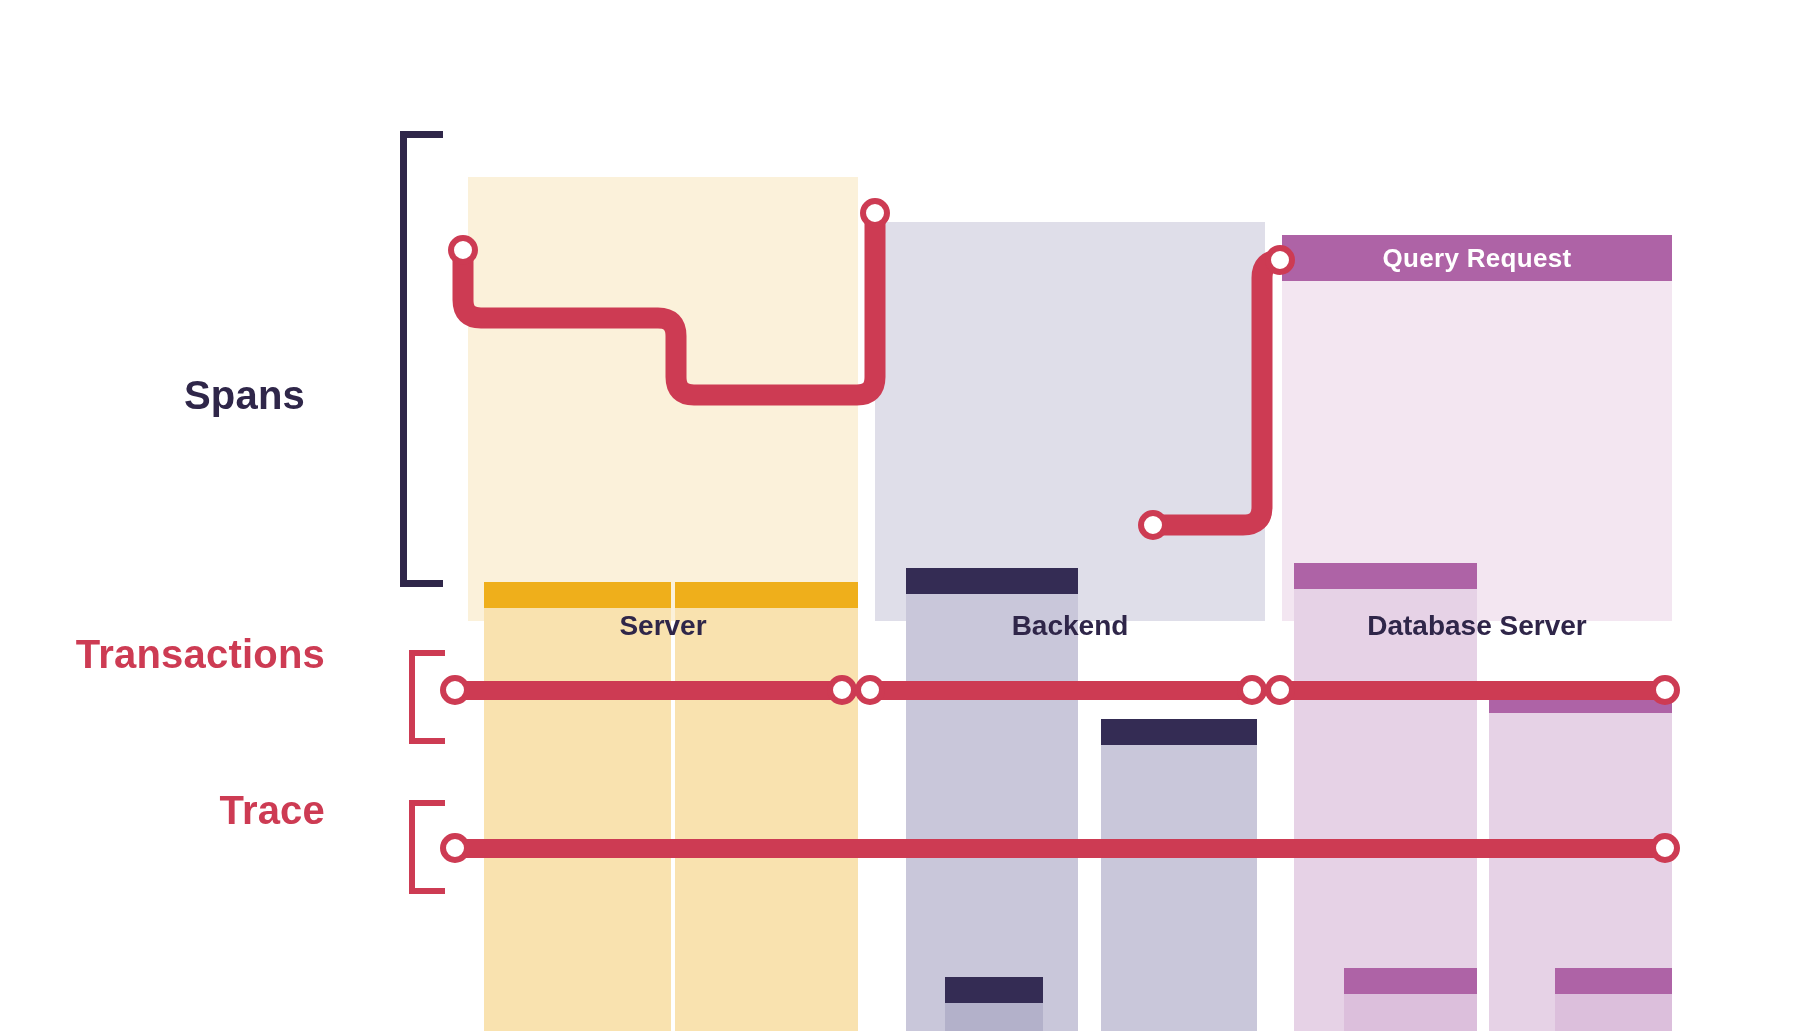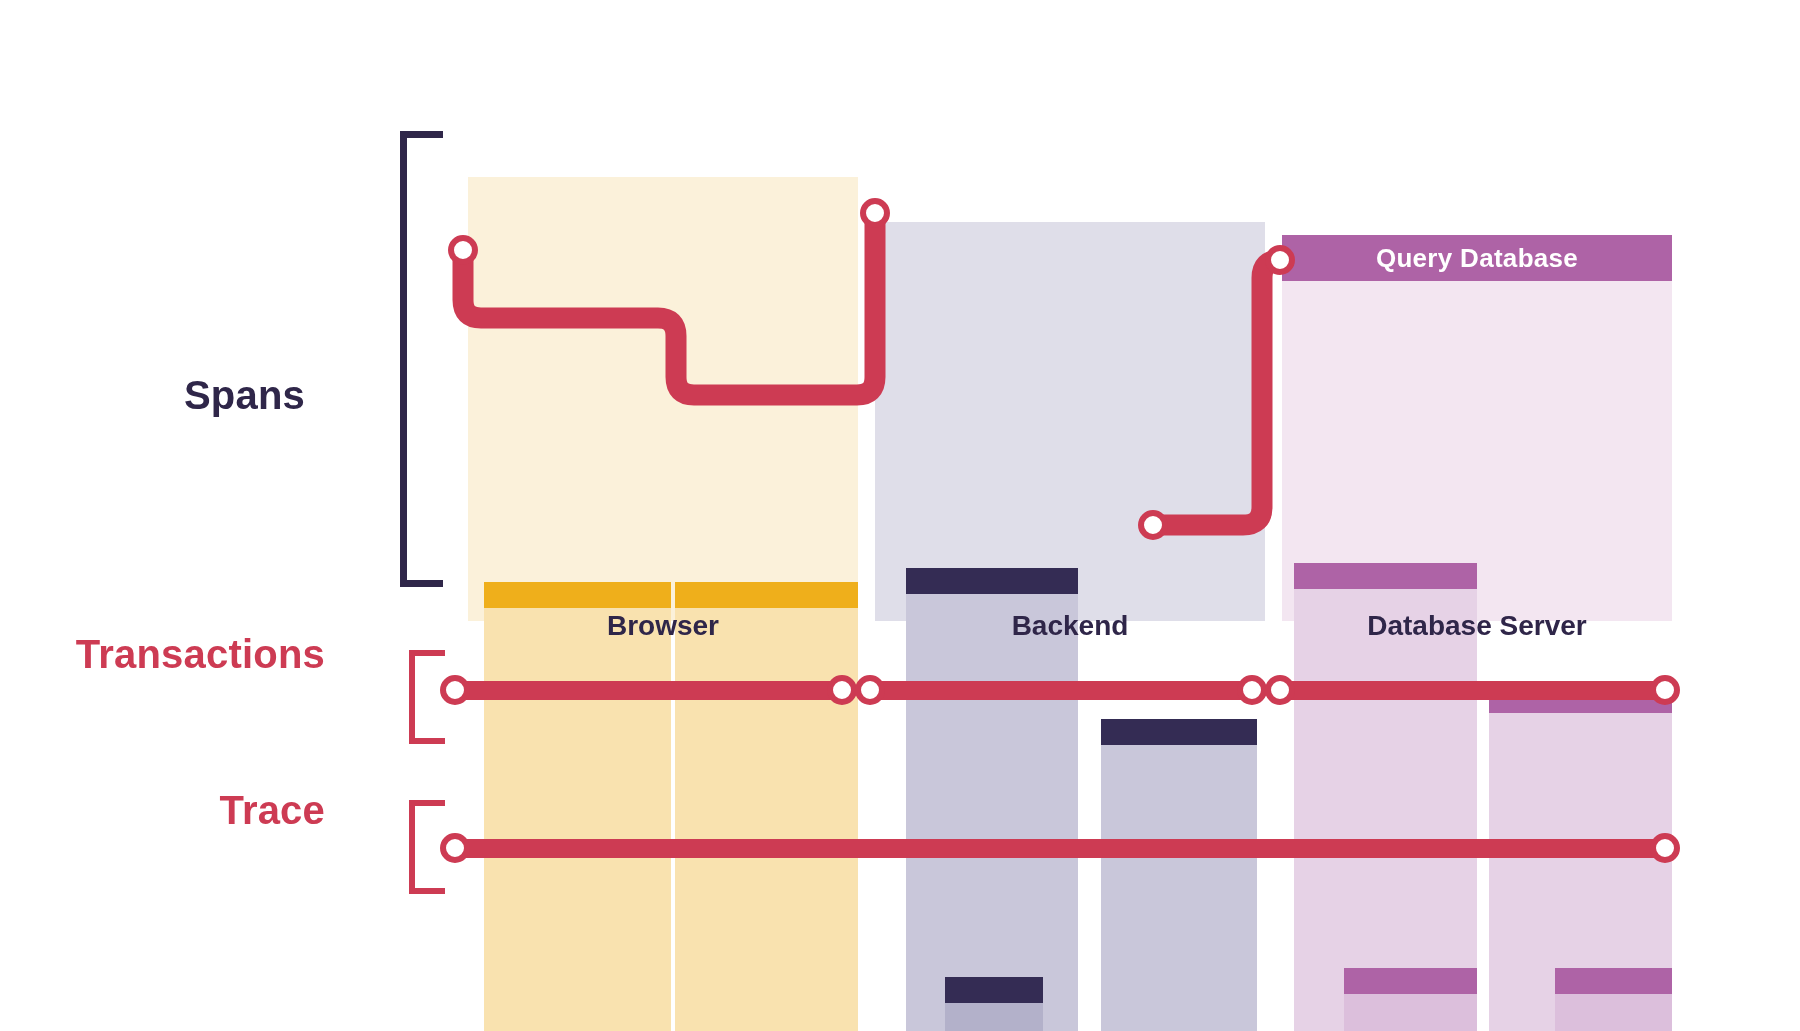--- a/index.html
+++ b/index.html
@@ -96,21 +96,21 @@
           <div class="cap" style="background: rgb(52, 44, 84); height: 26px;"></div>
         </div>
         <div class="bar" style="background: rgb(179, 177, 202); left: 70.2px; width: 97.5px; top: 801px; height: 725.35px;">
           <div class="cap" style="background: rgb(52, 44, 84); height: 26px;"></div>
         </div>
         <div class="bar" style="background: rgb(201, 199, 218); left: 226.2px; width: 156px; top: 542.9px; height: 983.45px;">
           <div class="cap" style="background: rgb(52, 44, 84); height: 26px;"></div>
         </div>
       </div>
       <div class="col" style="left: 1282px; top: 235px; width: 390px; height: 386px;">
-        <div class="col-title" style="background: rgb(174, 99, 166); color: rgb(255, 255, 255);">Query Database</div>
+        <div class="col-title" style="background: rgb(174, 99, 166); color: rgb(255, 255, 255);">Query Request</div>
         <div class="col-body" style="top: 46px; height: 340px; background: rgb(243, 230, 241);"></div>
         <div class="bar" style="background: rgb(230, 210, 230); left: 11.7px; width: 183.3px; top: 328.1px; height: 845.34px;">
           <div class="cap" style="background: rgb(174, 99, 166); height: 26px;"></div>
         </div>
         <div class="bar" style="background: rgb(220, 191, 220); left: 62.4px; width: 132.6px; top: 733.4px; height: 440.04px;">
           <div class="cap" style="background: rgb(174, 99, 166); height: 26px;"></div>
         </div>
         <div class="bar" style="background: rgb(230, 210, 230); left: 206.7px; width: 183.3px; top: 451.62px; height: 721.82px;">
           <div class="cap" style="background: rgb(174, 99, 166); height: 26px;"></div>
         </div>
@@ -139,21 +139,21 @@
              Q 1262 260 1280 260"></path>
   </svg>
   <div id="connector-nodes">
       <div class="tl-dot" style="left: 448px; top: 235px; border-color: rgb(205, 59, 83); background: rgb(255, 255, 255);"></div>
       <div class="tl-dot" style="left: 860px; top: 198px; border-color: rgb(205, 59, 83); background: rgb(255, 255, 255);"></div>
       <div class="tl-dot" style="left: 1138px; top: 510px; border-color: rgb(205, 59, 83); background: rgb(255, 255, 255);"></div>
       <div class="tl-dot" style="left: 1265px; top: 245px; border-color: rgb(205, 59, 83); background: rgb(255, 255, 255);"></div>
     </div>
 
   <div id="captions-root">
-      <div class="col-caption" style="left: 468px; width: 390px; top: 610px; color: rgb(47, 38, 73);">Browser</div>
+      <div class="col-caption" style="left: 468px; width: 390px; top: 610px; color: rgb(47, 38, 73);">Server</div>
       <div class="col-caption" style="left: 875px; width: 390px; top: 610px; color: rgb(47, 38, 73);">Backend</div>
       <div class="col-caption" style="left: 1282px; width: 390px; top: 610px; color: rgb(47, 38, 73);">Database Server</div>
     </div>
 
   <div id="transactions-root">
       <div class="tl-seg" style="left: 455px; width: 387px; top: 681px;"></div>
       <div class="tl-dot" style="left: 440px; top: 675px;"></div>
       <div class="tl-dot" style="left: 827px; top: 675px;"></div>
       <div class="tl-seg" style="left: 870px; width: 382px; top: 681px;"></div>
       <div class="tl-dot" style="left: 855px; top: 675px;"></div>

